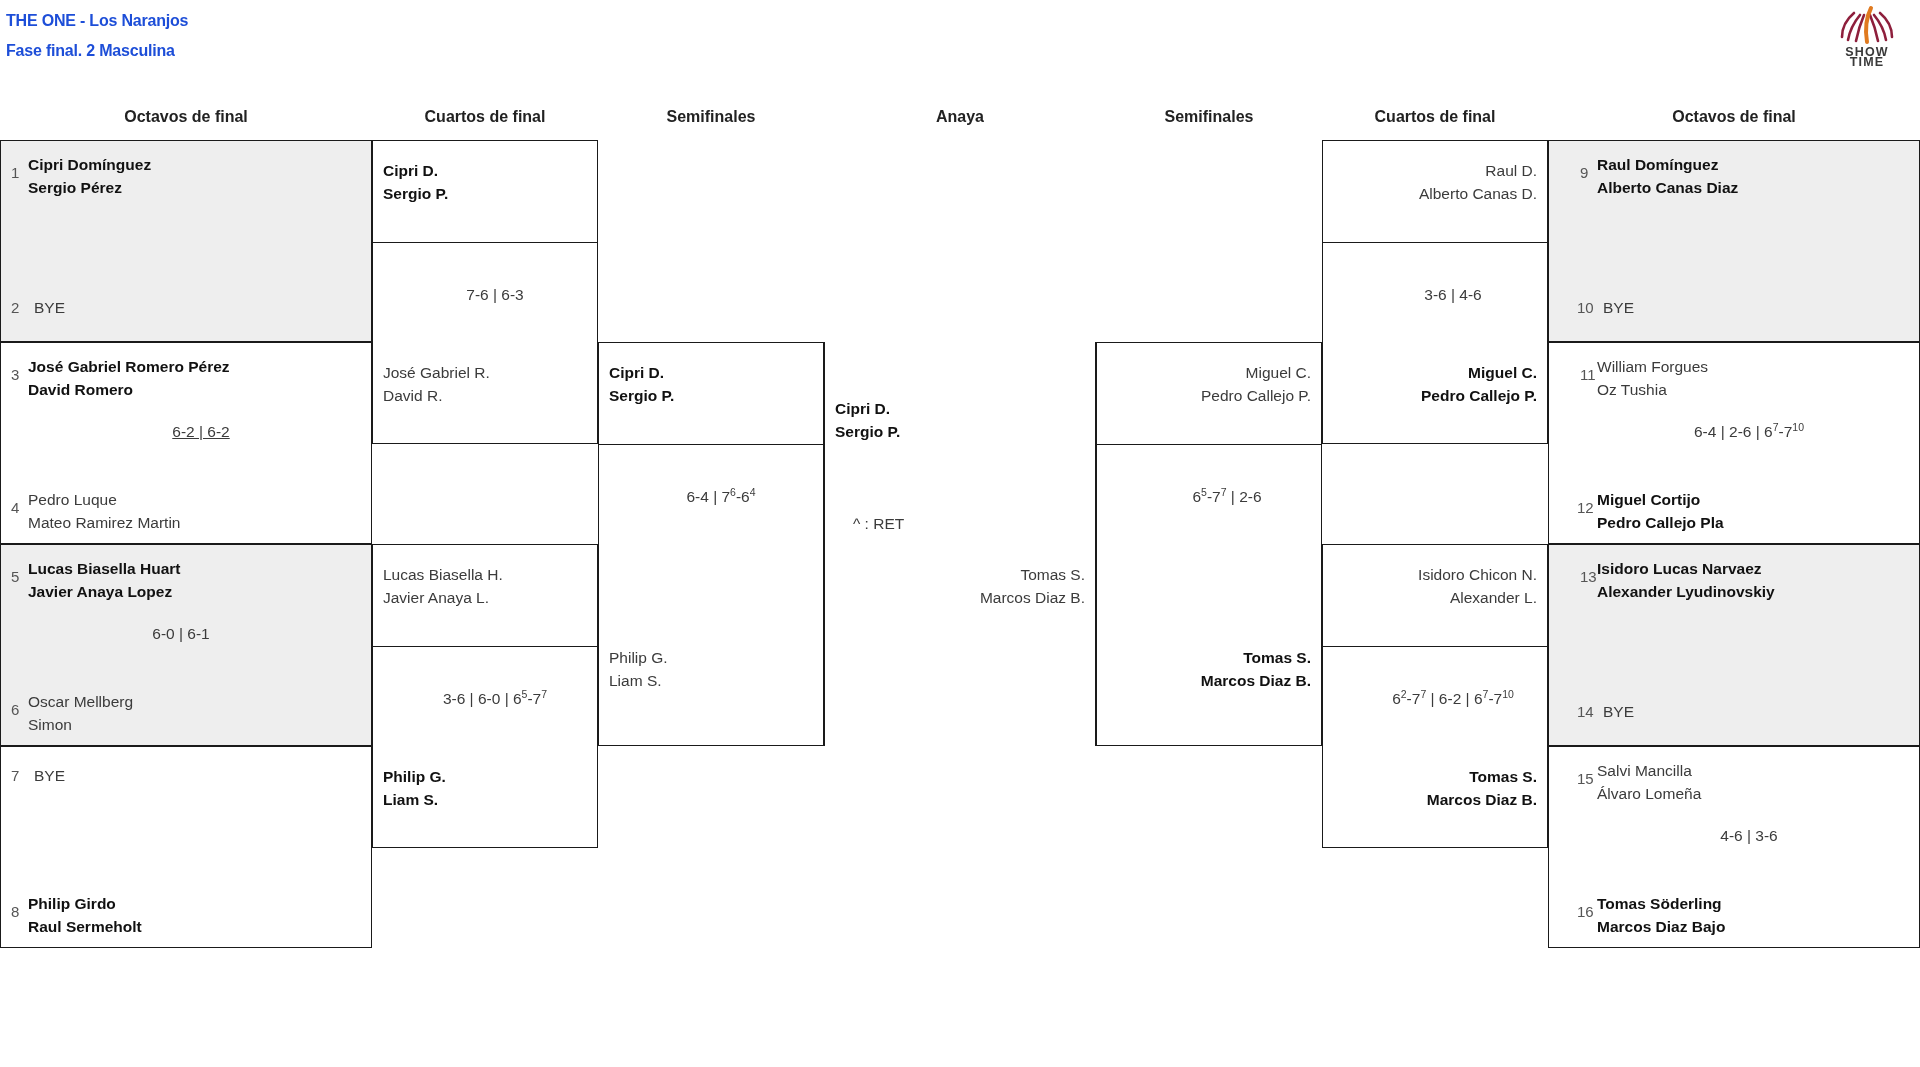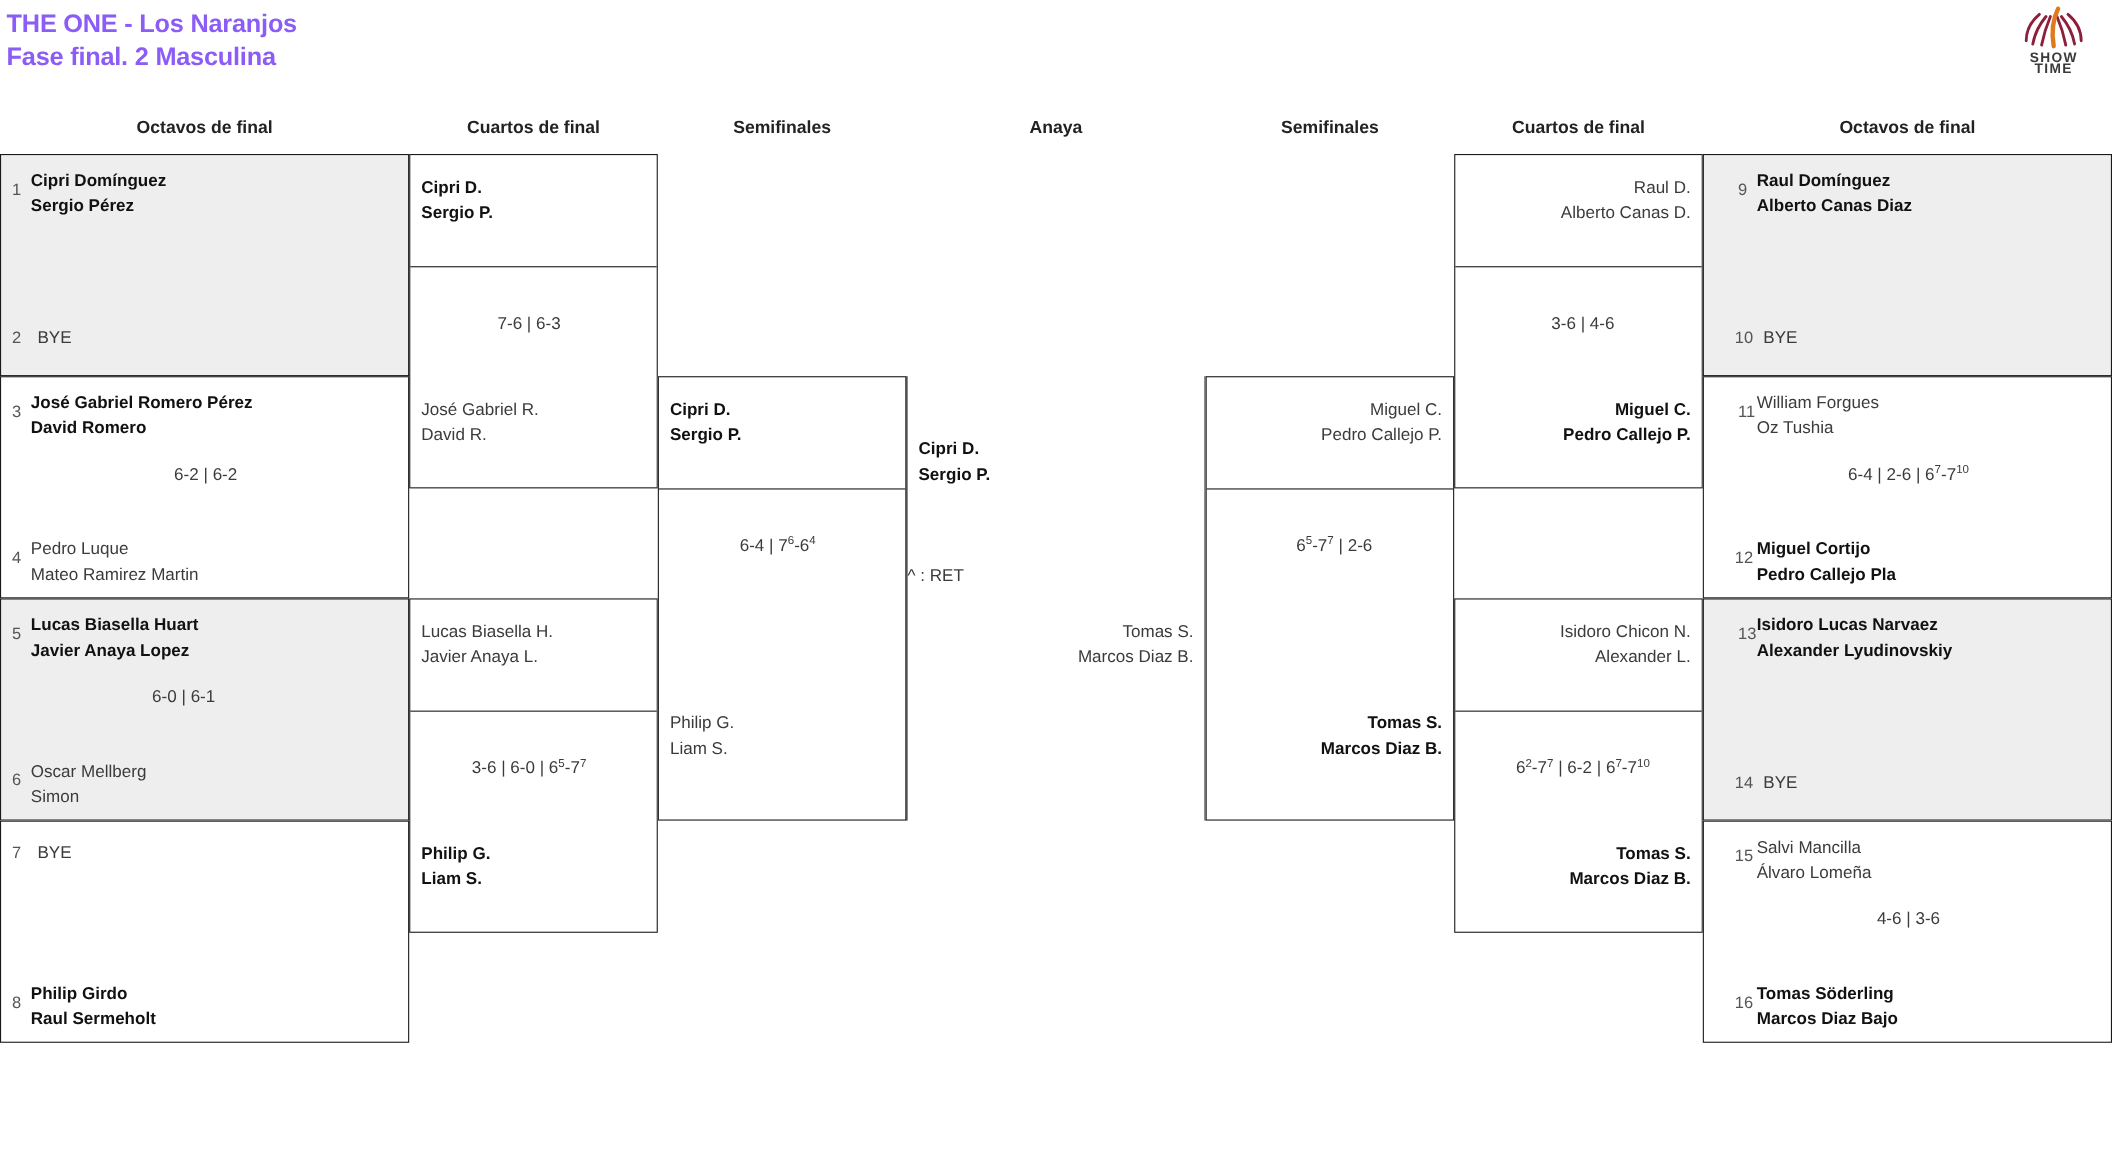--- a/index.html
+++ b/index.html
@@ -7,21 +7,21 @@
     width: 1920px; height: 1067px;
     background: #ffffff;
     font-family: "Liberation Sans", sans-serif;
     color: #1a1a1a;
     overflow: hidden;
   }
   #root { position: relative; width: 1920px; height: 1067px; }
 
   
   .title-block { position: absolute; left: 6px; top: 6px; }
-  .title-line { font-size: 23px; font-weight: 700; line-height: 30px; color: #8b5cf6; letter-spacing: -0.2px; }
+  .title-line { font-size: 16px; font-weight: 700; line-height: 30px; color: #1d4ed8; letter-spacing: -0.2px; }
 
   .logo { position: absolute; right: 18px; top: 4px; width: 70px; height: 66px; }
   .logo svg { display: block; }
 
   
   .round-hdr {
     position: absolute; top: 108px;
     font-size: 16px; font-weight: 600; color: #222;
     text-align: center; white-space: nowrap;
   }
@@ -51,20 +51,21 @@
     color: #555;
     font-weight: 400;
     white-space: nowrap;
   }
 
   .score {
     position: absolute;
     font-size: 15.5px;
     color: #3b3b3b;
     white-space: nowrap;
+    padding-left: 28px;
   }
   .score sup { font-size: 10.5px; vertical-align: super; line-height: 0; }
 
   .bye { position: absolute; font-size: 15.5px; color: #3b3b3b; white-space: nowrap; }
 </style>
 </head>
 <body>
 
 <div id="root">
 
@@ -106,21 +107,21 @@
     <div class="bye" style="left:33px;top:158px;">BYE</div>
     <div class="seed" style="left:10px;top:158px;">2</div>
   </div>
 
   <div class="box" style="left:0px;top:342px;width:372px;height:202px;">
     <div class="player win" style="left:27px;top:12px;">
       <span class="ln">José Gabriel Romero Pérez</span>
       <span class="ln">David Romero</span>
     </div>
     <div class="seed" style="left:10px;top:23px;">3</div>
-    <div class="score" style="left:0;width:372px;text-align:center;top:80px;">6-2 | 6-2</div>
+    <div class="score" style="left:0;width:372px;text-align:center;top:80px;text-decoration:underline;">6-2 | 6-2</div>
     <div class="player lose" style="left:27px;top:145px;">
       <span class="ln">Pedro Luque</span>
       <span class="ln">Mateo Ramirez Martin</span>
     </div>
     <div class="seed" style="left:10px;top:156px;">4</div>
   </div>
 
   <div class="box shaded" style="left:0px;top:544px;width:372px;height:202px;">
     <div class="player win" style="left:27px;top:12px;">
       <span class="ln">Lucas Biasella Huart</span>

